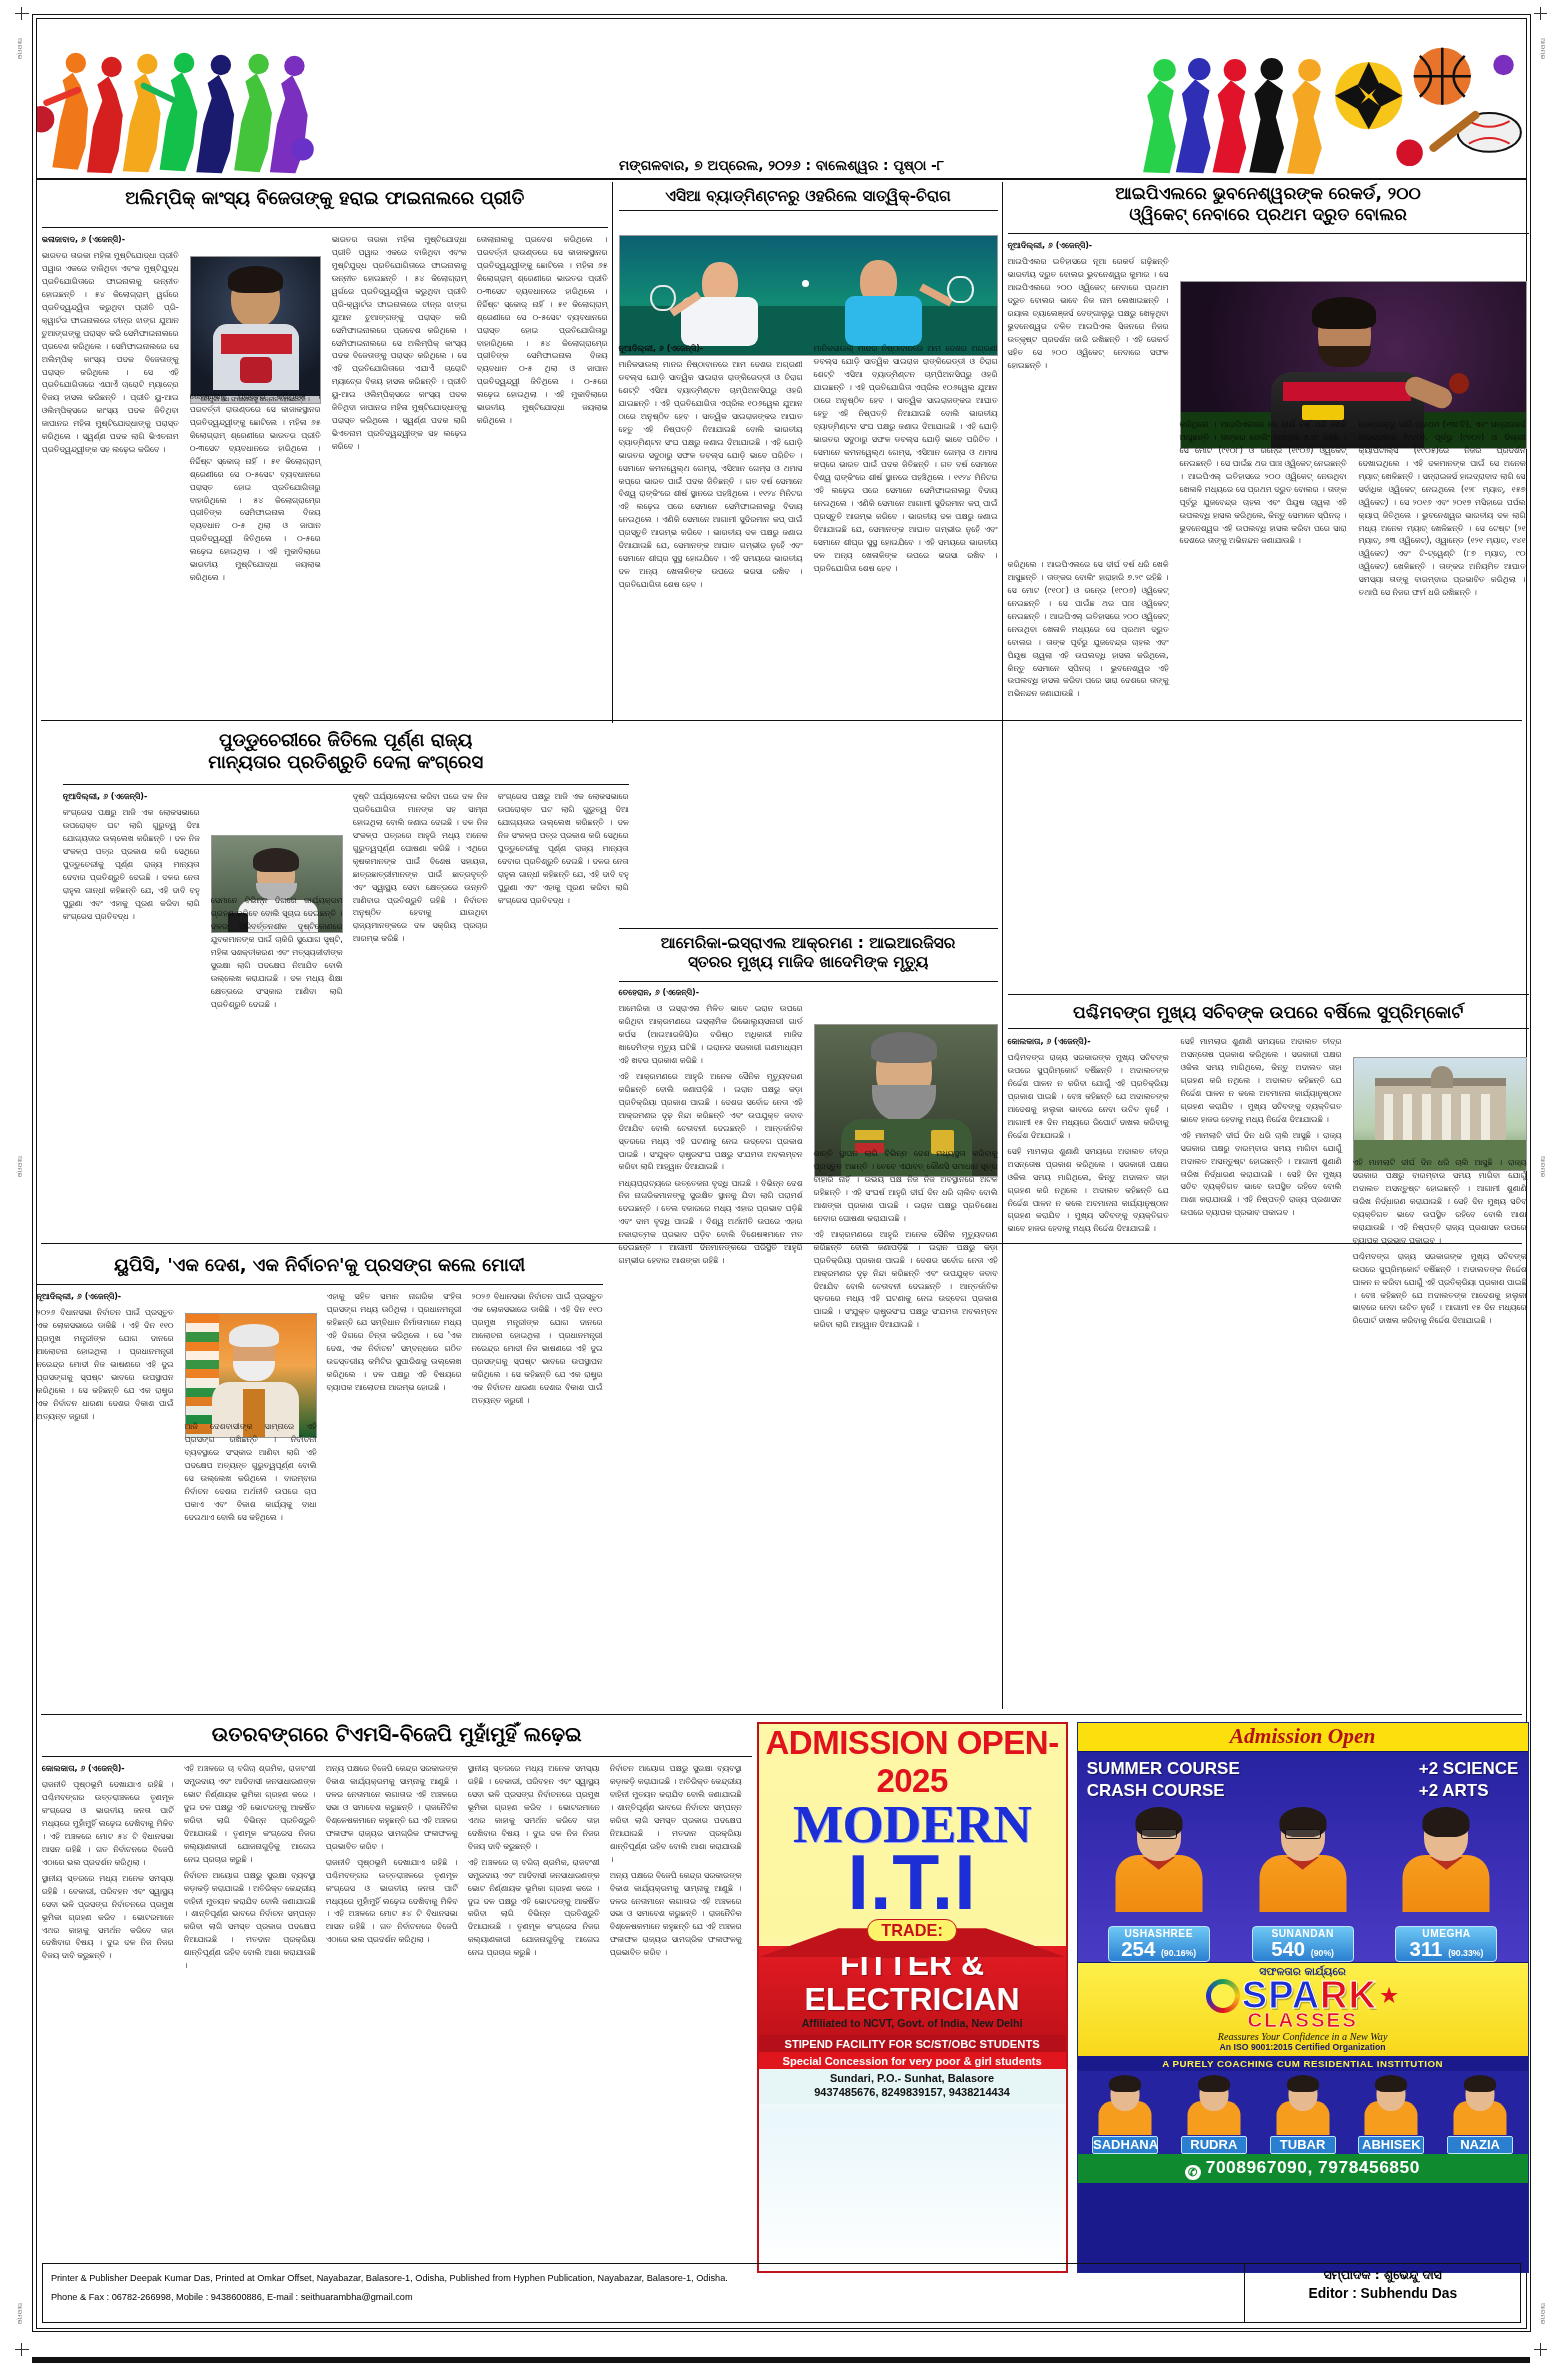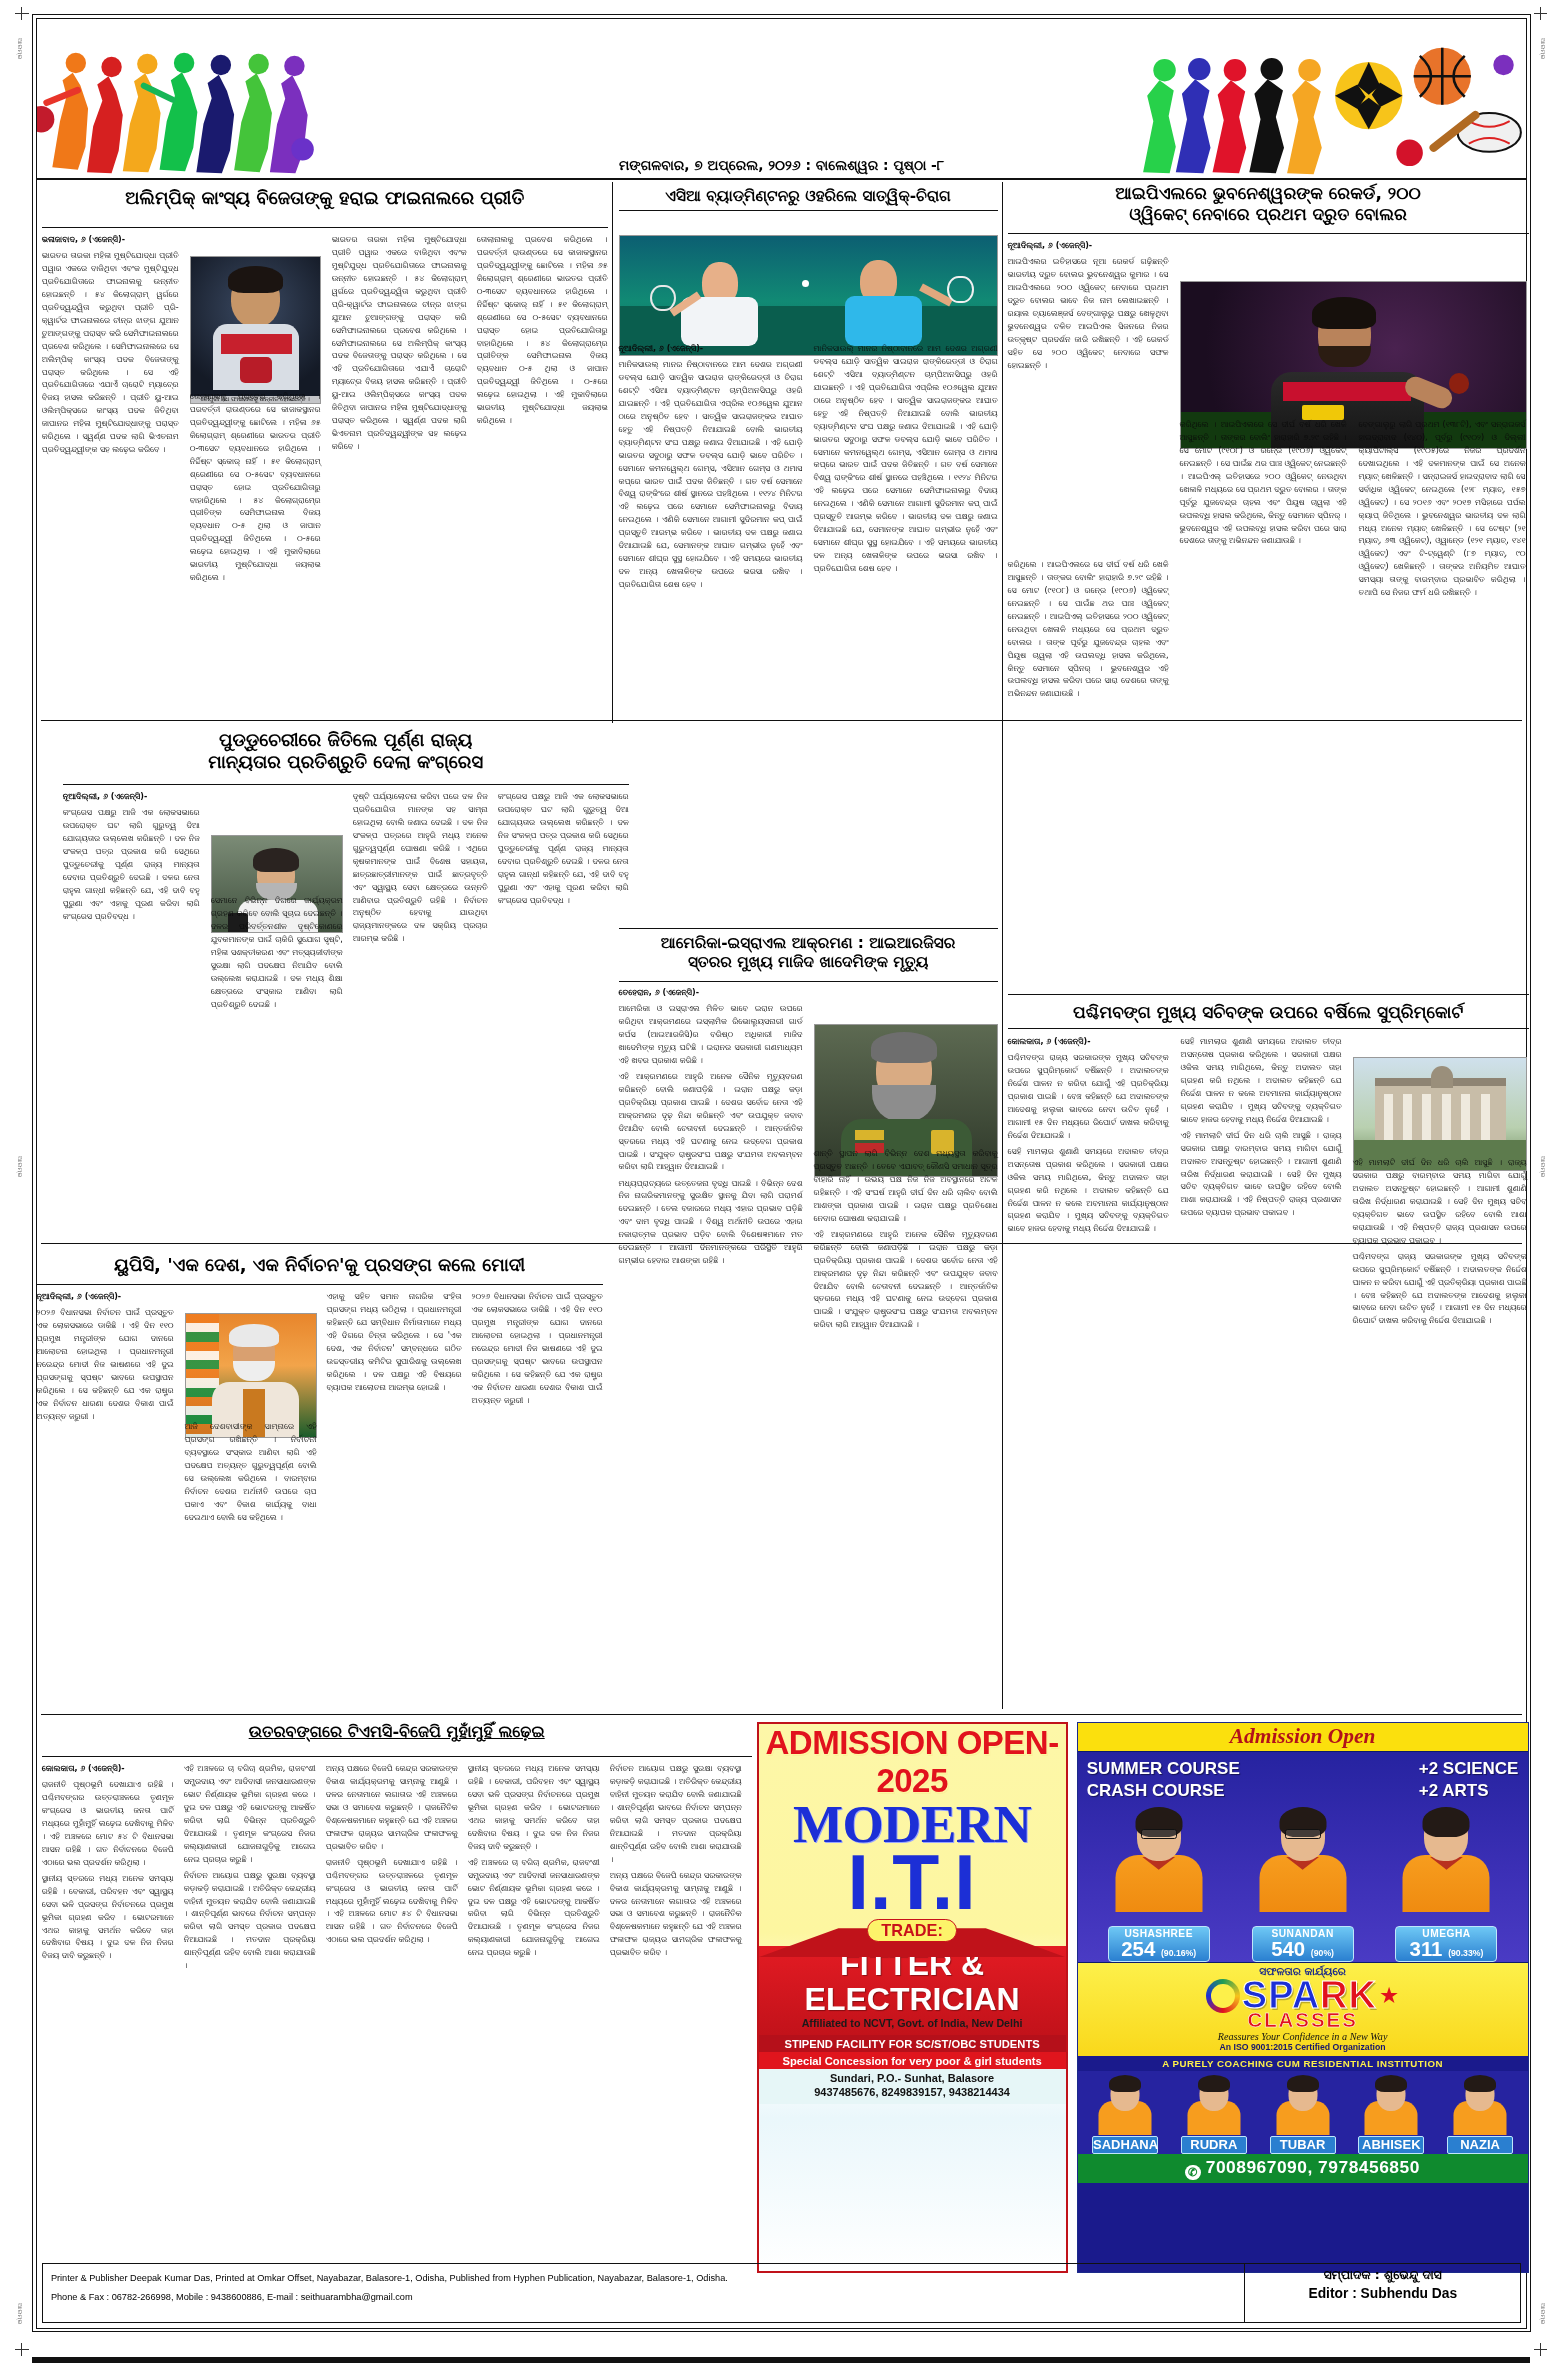--- a/index.html
+++ b/index.html
@@ -76,21 +76,21 @@
   .hrule.thick{ height:1.5px; }
 
   .hl{
     font-family:"DejaVu Sans", sans-serif;
     font-weight:bold; text-align:center; line-height:1.22;
     color:#000;
   }
   .hl-xl{ font-size:18px; }
   .hl-lg{ font-size:17px; }
   .hl-md{ font-size:15.3px; }
-  .hl-bottom{ font-size:16px;text-decoration:underline; }
+  .hl-bottom{ font-size:20px; }
   .body-text{
     font-family:"DejaVu Sans", sans-serif;
     font-size:8px; line-height:1.62; text-align:justify;
     color:#0a0a0a; hyphens:auto;
   }
   .body-text p{ margin:0 0 3.1px; text-indent:0; }
 
   .photo{
     background:#cfd4da; position:relative; overflow:hidden;
     border:0.5px solid #999;

